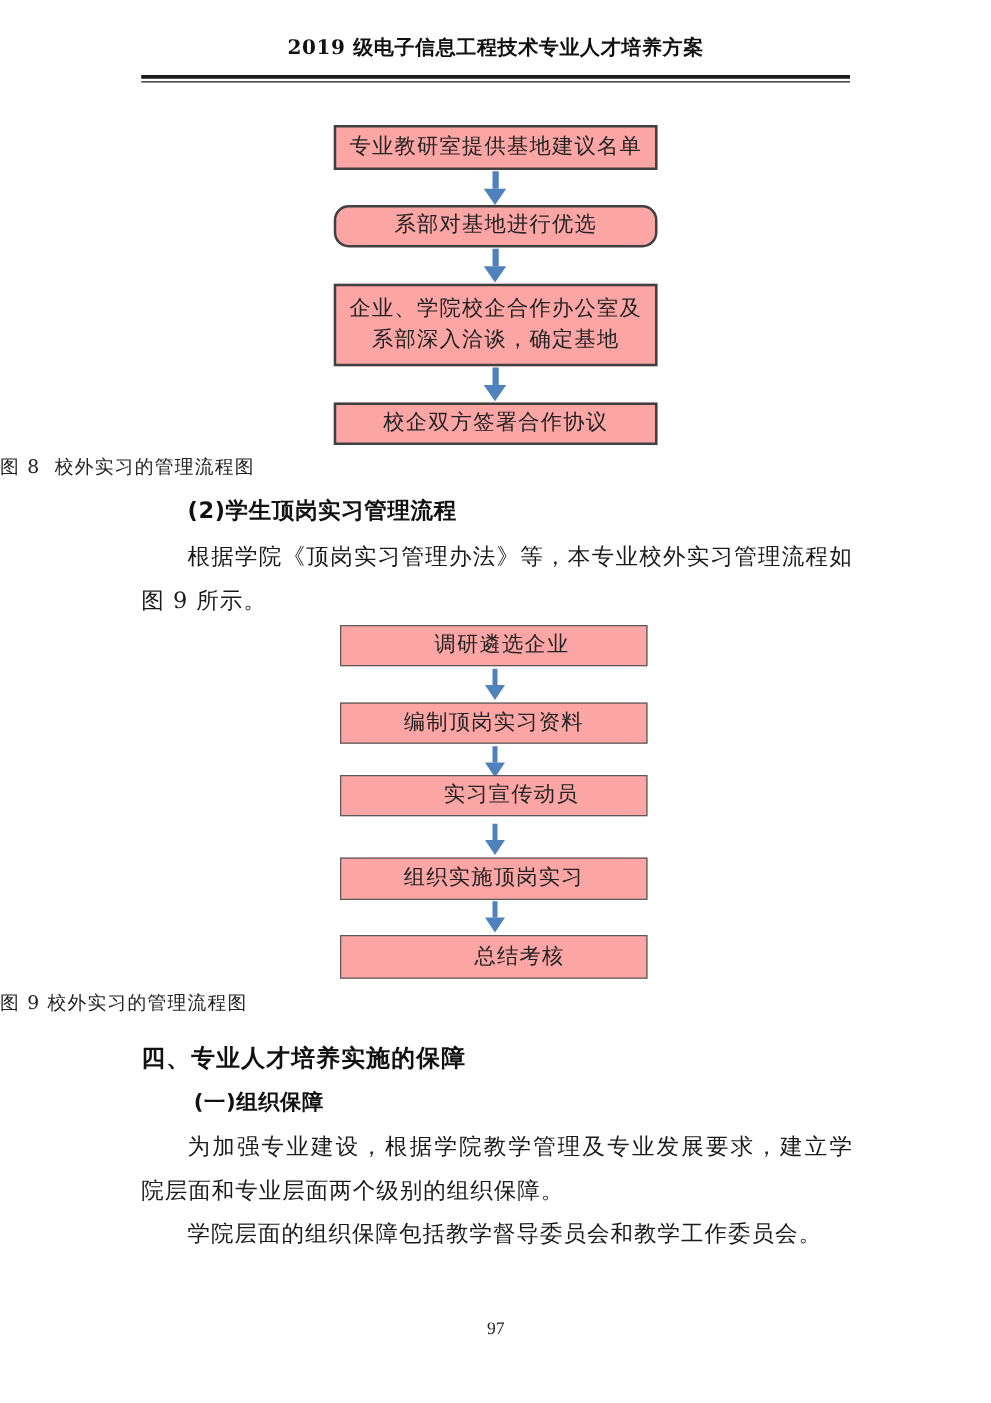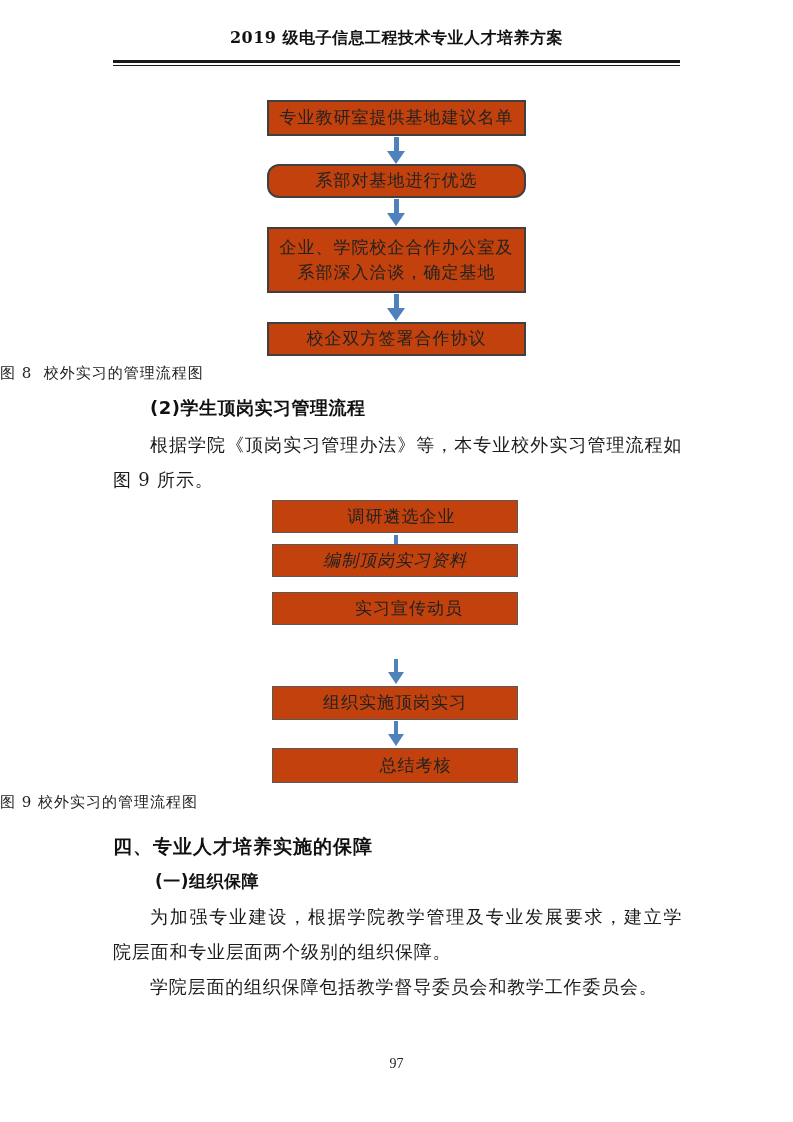--- a/index.html
+++ b/index.html
@@ -24,21 +24,21 @@
     color: #111;
   }
   .header-rule { position: absolute; left: 113px; top: 60px; width: 567px; }
   .header-rule .rule-thick { height: 2.5px; background: #1a1a1a; }
   .header-rule .rule-gap   { height: 2px; background: transparent; }
   .header-rule .rule-thin  { height: 1.5px; background: #1a1a1a; }
 
   
   .fbox {
     position: absolute;
-    background: #c2410c;
+    background: #fca5a5;
     display: flex;
     align-items: center;
     justify-content: center;
     text-align: center;
     font-size: 17px;
     letter-spacing: 1px;
     color: #222;
     white-space: pre-line;
     line-height: 1.5;
     box-sizing: border-box;
@@ -129,26 +129,26 @@
 
   <div class="h-sans" style="top:396px; left:150px; font-size:18px;">(2)学生顶岗实习管理流程</div>
   <div class="bodyline justify-line" style="top:433px; left:150px;">根据学院《顶岗实习管理办法》等，本专业校外实习管理流程如</div>
   <div class="bodyline" style="top:468px; left:113px;">图 9 所示。</div>
 
   <div class="fbox chart9" style="top:500px; height:33px;padding-left:13px;">调研遴选企业</div>
   <div class="arrow small" style="top:535px; left:388px;">
     <div class="stem"></div>
     <div class="head"></div>
   </div>
-  <div class="fbox chart9" style="top:544px; height:33px;font-style:italic;">编制顶岗实习资料</div>
+  <div class="fbox chart9" style="top:562px; height:33px;">编制顶岗实习资料</div>
   <div class="arrow small" style="top:597px; left:388px;">
     <div class="stem"></div>
     <div class="head"></div>
   </div>
-  <div class="fbox chart9" style="top:592px; height:33px;padding-left:28px;">实习宣传动员</div>
+  <div class="fbox chart9" style="top:620px; height:33px;padding-left:28px;">实习宣传动员</div>
   <div class="arrow small" style="top:659px; left:388px;">
     <div class="stem"></div>
     <div class="head"></div>
   </div>
   <div class="fbox chart9" style="top:686px; height:34px;">组织实施顶岗实习</div>
   <div class="arrow small" style="top:721px; left:388px;">
     <div class="stem"></div>
     <div class="head"></div>
   </div>
   <div class="fbox chart9" style="top:748px; height:35px;padding-left:41px;">总结考核</div>

